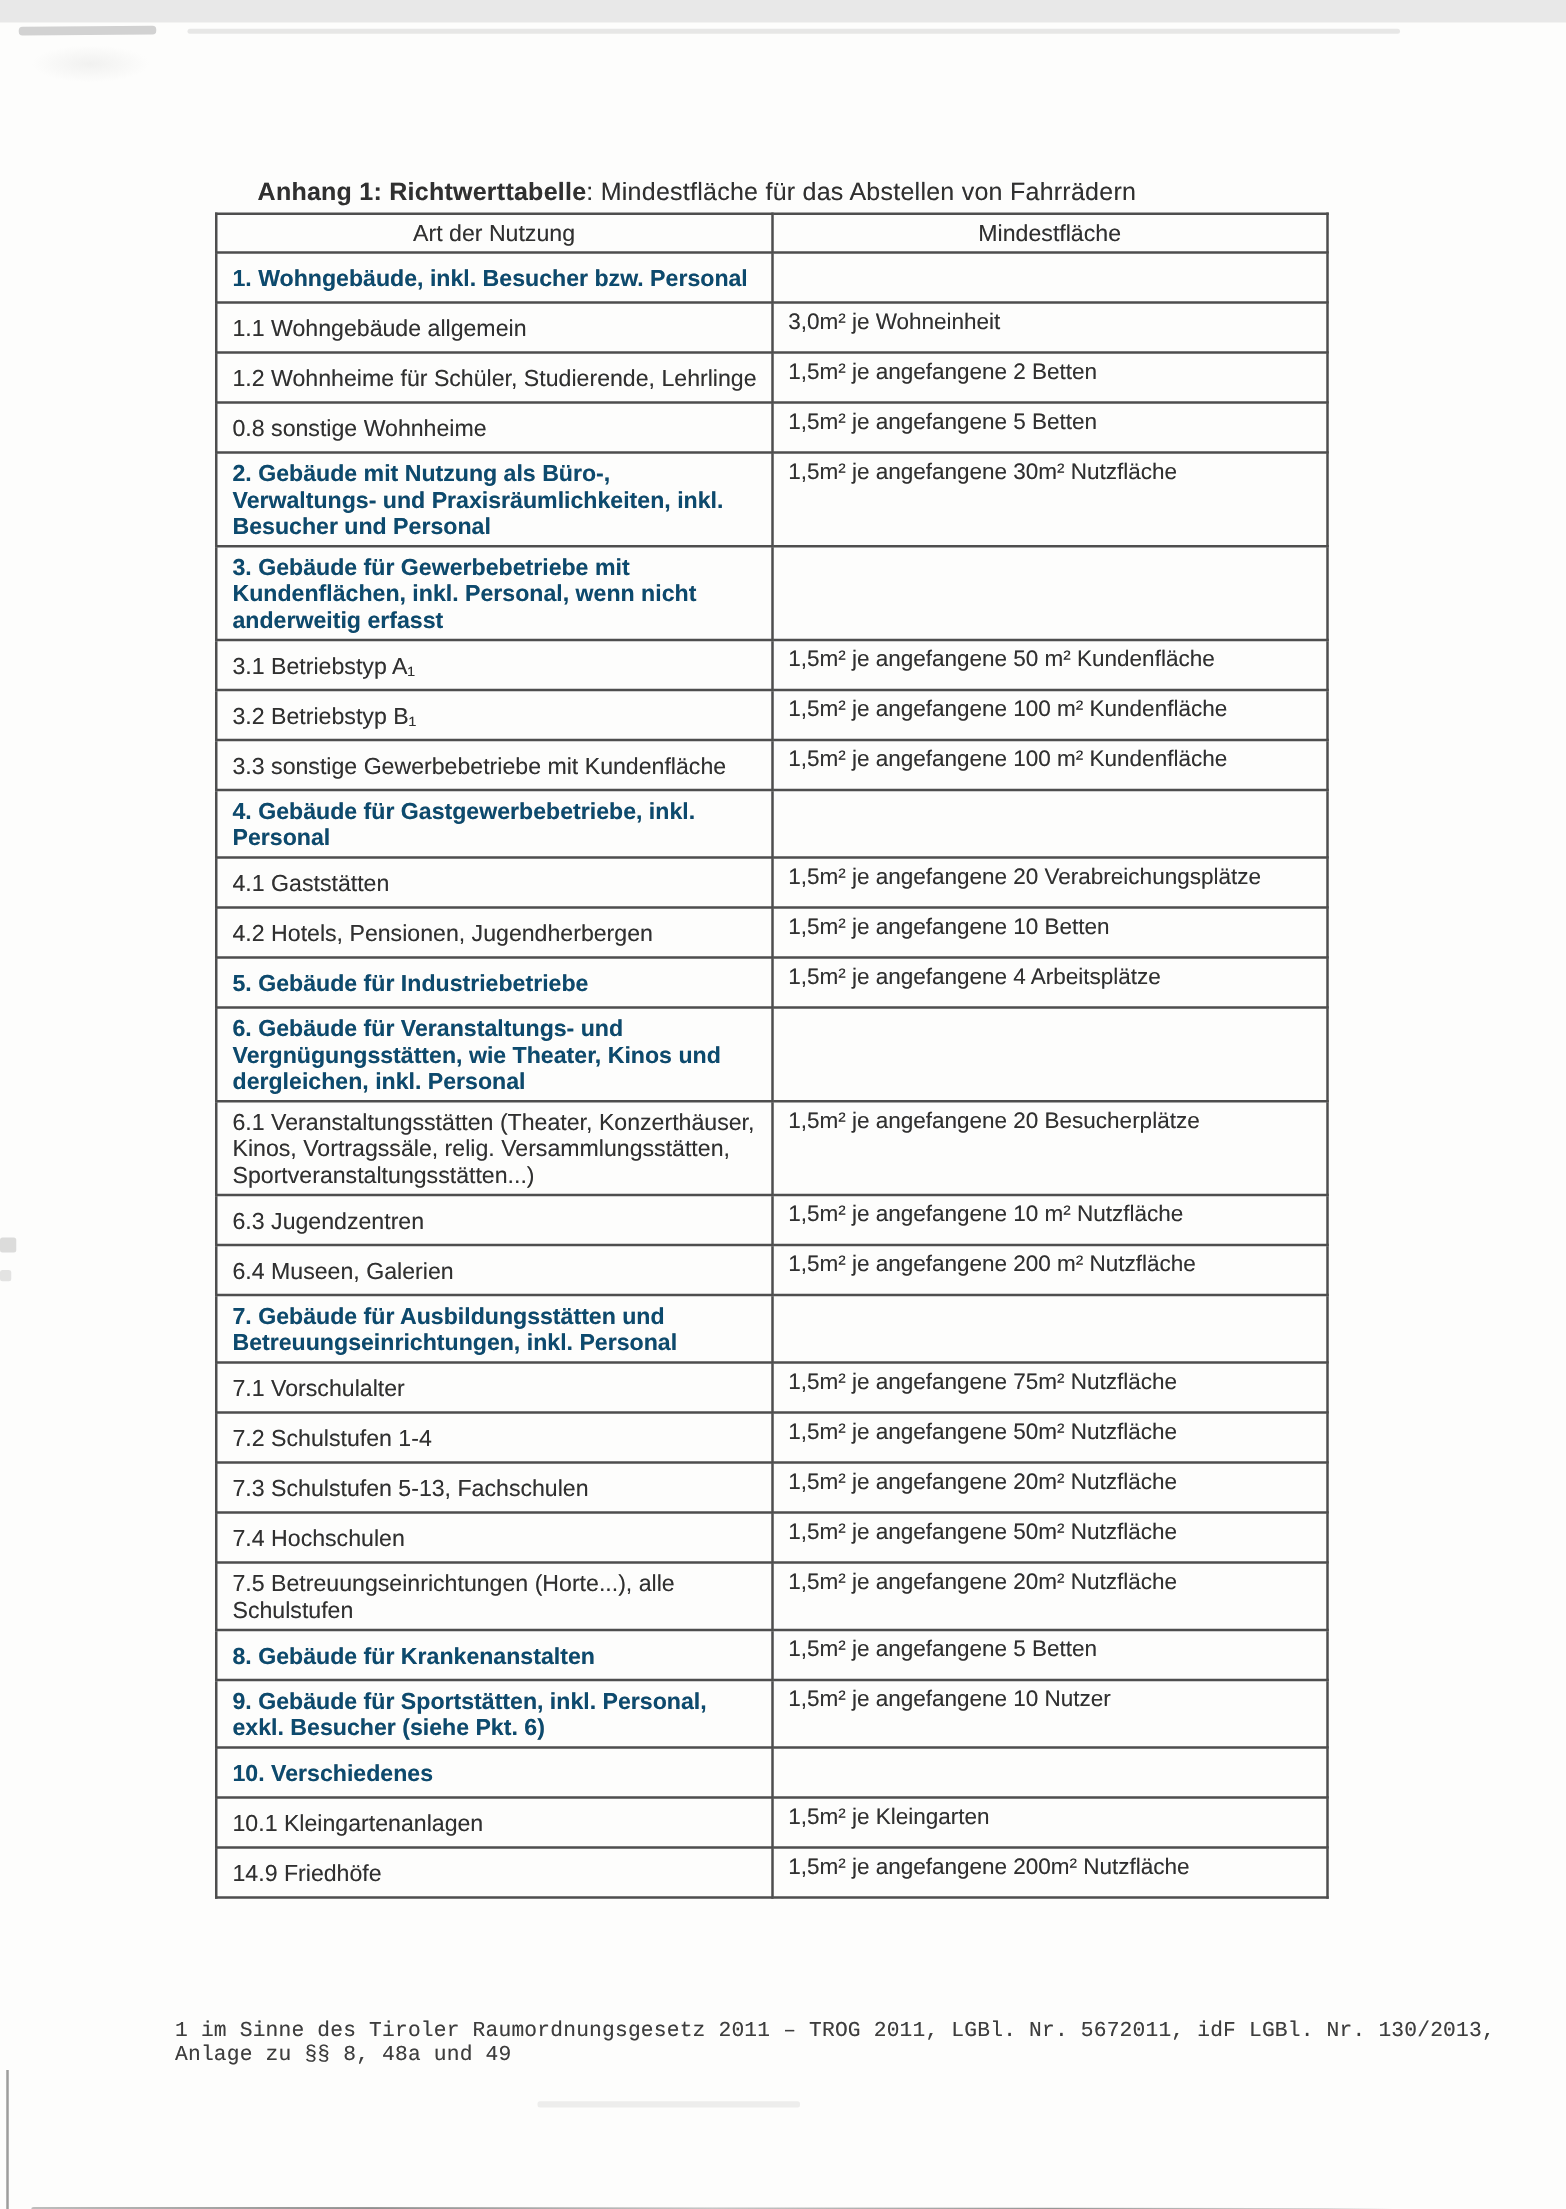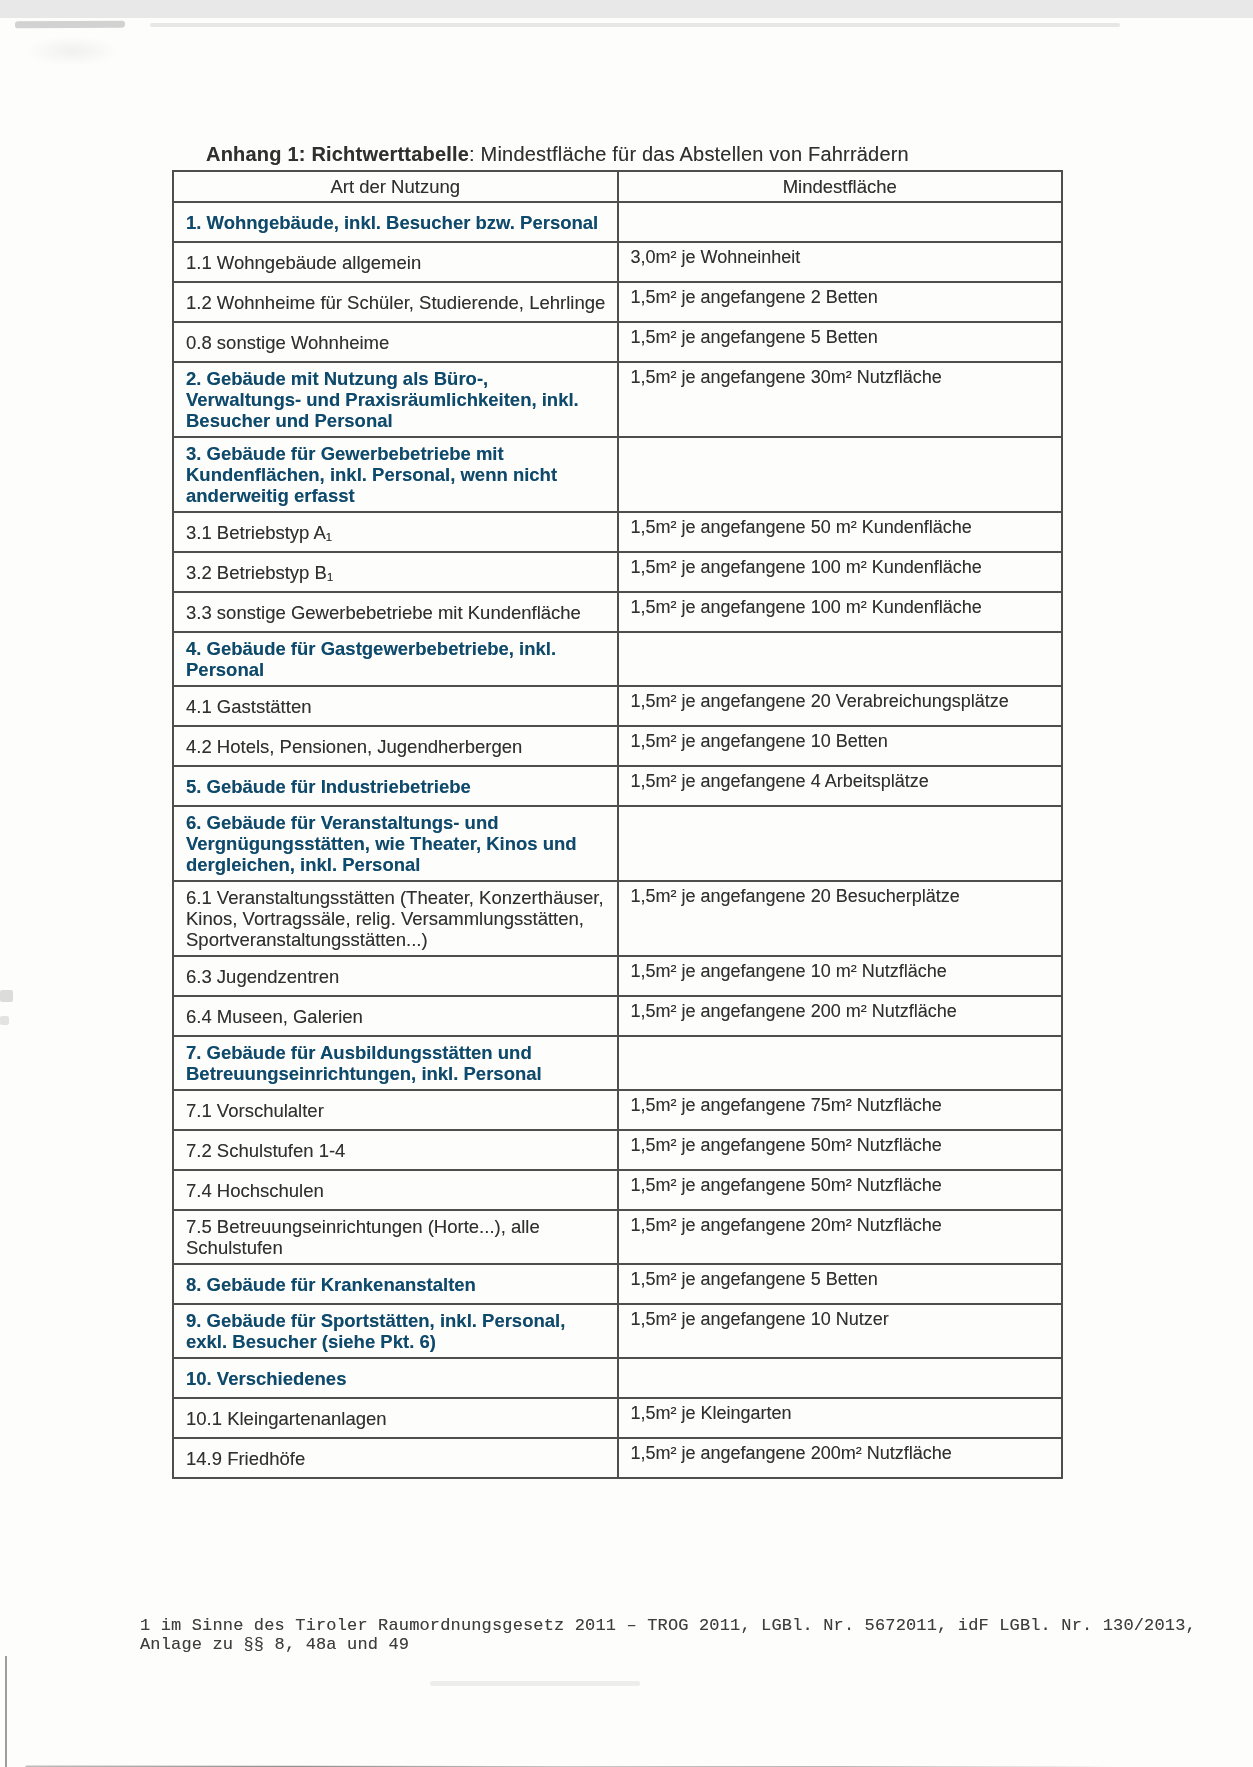--- a/index.html
+++ b/index.html
@@ -168,20 +168,24 @@
         </tr>
         <tr>
           <td class="c-label">7.1 Vorschulalter</td>
           <td class="c-value">1,5m² je angefangene 75m² Nutzfläche</td>
         </tr>
         <tr>
           <td class="c-label">7.2 Schulstufen 1-4</td>
           <td class="c-value">1,5m² je angefangene 50m² Nutzfläche</td>
         </tr>
         <tr>
+          <td class="c-label">7.3 Schulstufen 5-13, Fachschulen</td>
+          <td class="c-value">1,5m² je angefangene 20m² Nutzfläche</td>
+        </tr>
+        <tr>
           <td class="c-label">7.4 Hochschulen</td>
           <td class="c-value">1,5m² je angefangene 50m² Nutzfläche</td>
         </tr>
         <tr>
           <td class="c-label">7.5 Betreuungseinrichtungen (Horte...), alle Schulstufen</td>
           <td class="c-value">1,5m² je angefangene 20m² Nutzfläche</td>
         </tr>
         <tr class="bold">
           <td class="c-label">8. Gebäude für Krankenanstalten</td>
           <td class="c-value">1,5m² je angefangene 5 Betten</td>

